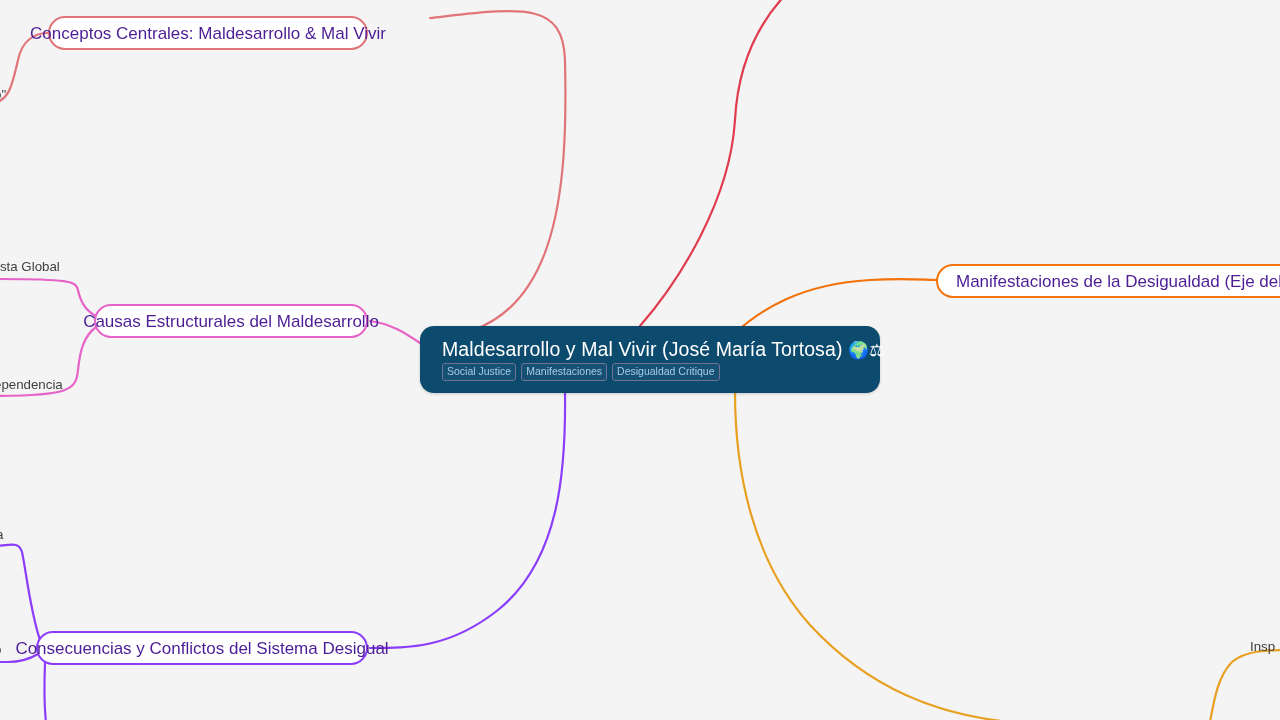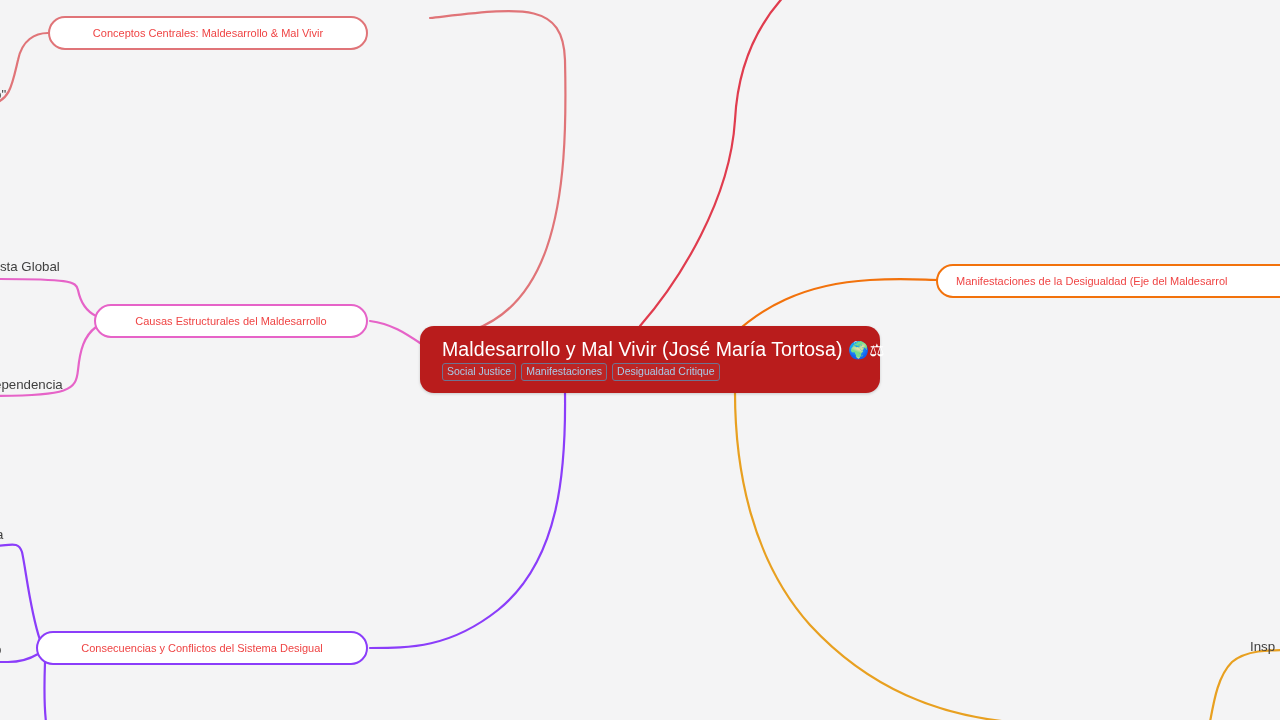--- a/index.html
+++ b/index.html
@@ -34,21 +34,21 @@
     stroke-linecap: round;
   }
 
   
   .root-node {
     position: absolute;
     left: 420px;
     top: 326px;
     width: 460px;
     box-sizing: border-box;
-    background: #b91c1c;
+    background: #0c4a6e;
     border-radius: 14px;
     padding: 11px 20px 12px 22px;
     box-shadow: 0 1px 3px rgba(0,0,0,0.18);
   }
   .root-title {
     color: #ffffff;
     font-size: 19.5px;
     font-weight: 400;
     letter-spacing: 0.1px;
     line-height: 24px;
@@ -81,22 +81,22 @@
     border-radius: 20px;
     border: 2.3px solid #cccccc;
     height: 34px;
     display: flex;
     align-items: center;
     justify-content: center;
     padding: 0 16px;
     white-space: nowrap;
   }
   .node .label {
-    font-size: 11px;
-    color: #ef4444;
+    font-size: 17px;
+    color: #4c1d95;
     line-height: 17px;
   }
 
   
   .leaf {
     position: absolute;
     font-size: 13.3px;
     color: #3f3f3f;
     line-height: 17px;
     white-space: nowrap;

